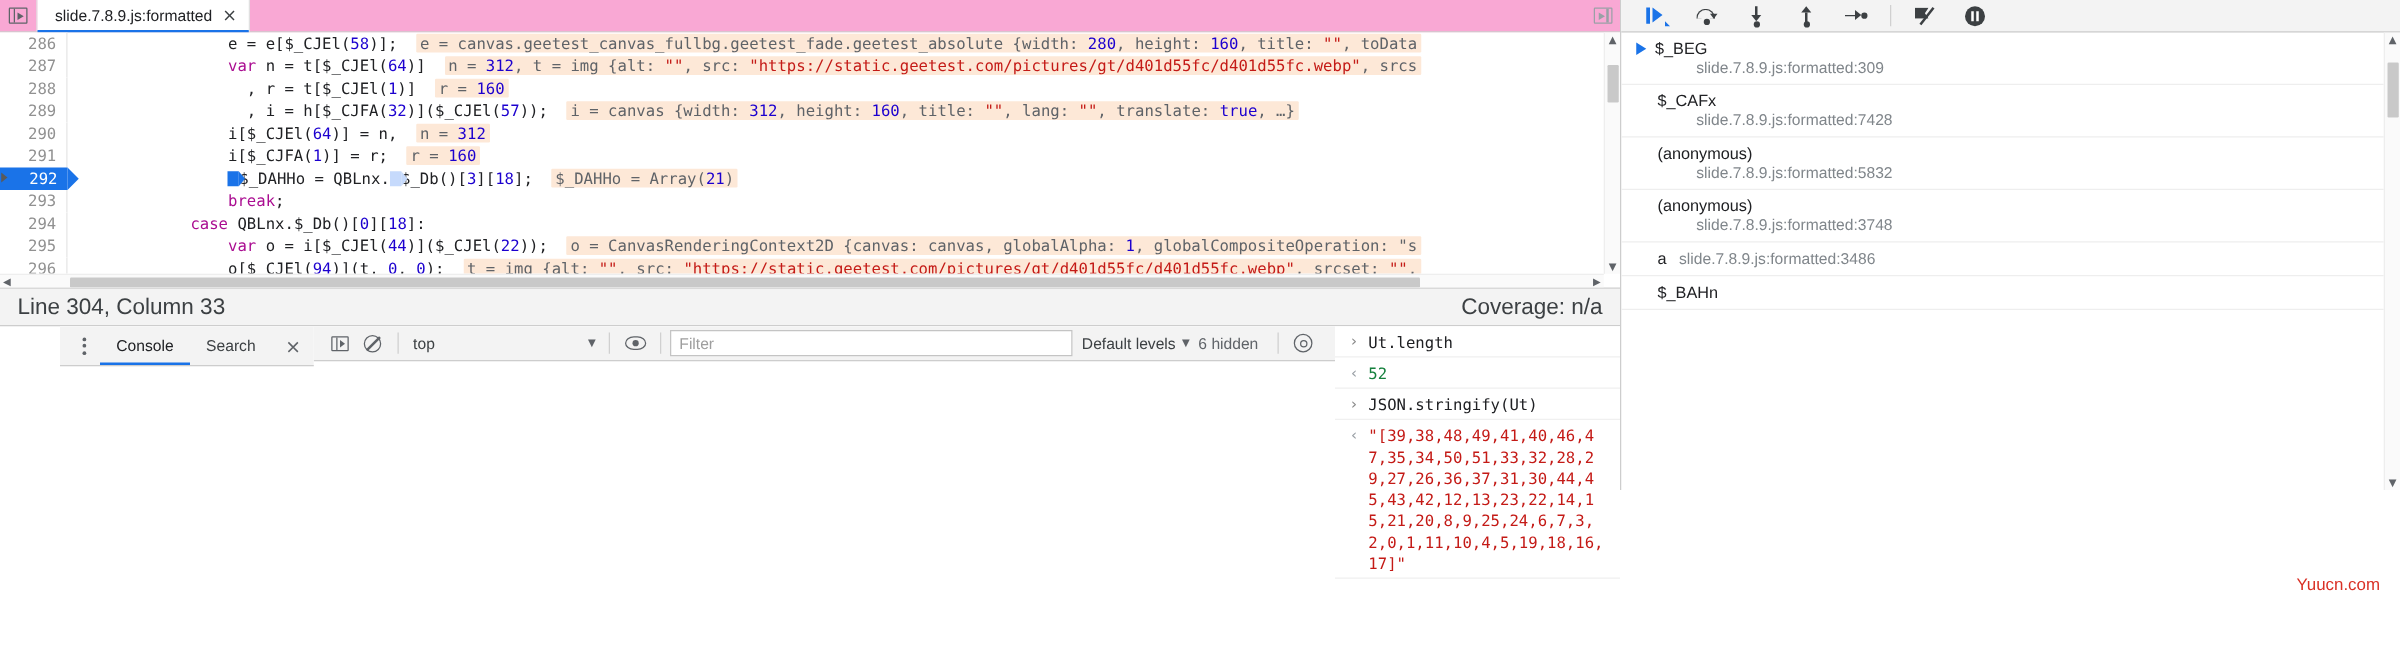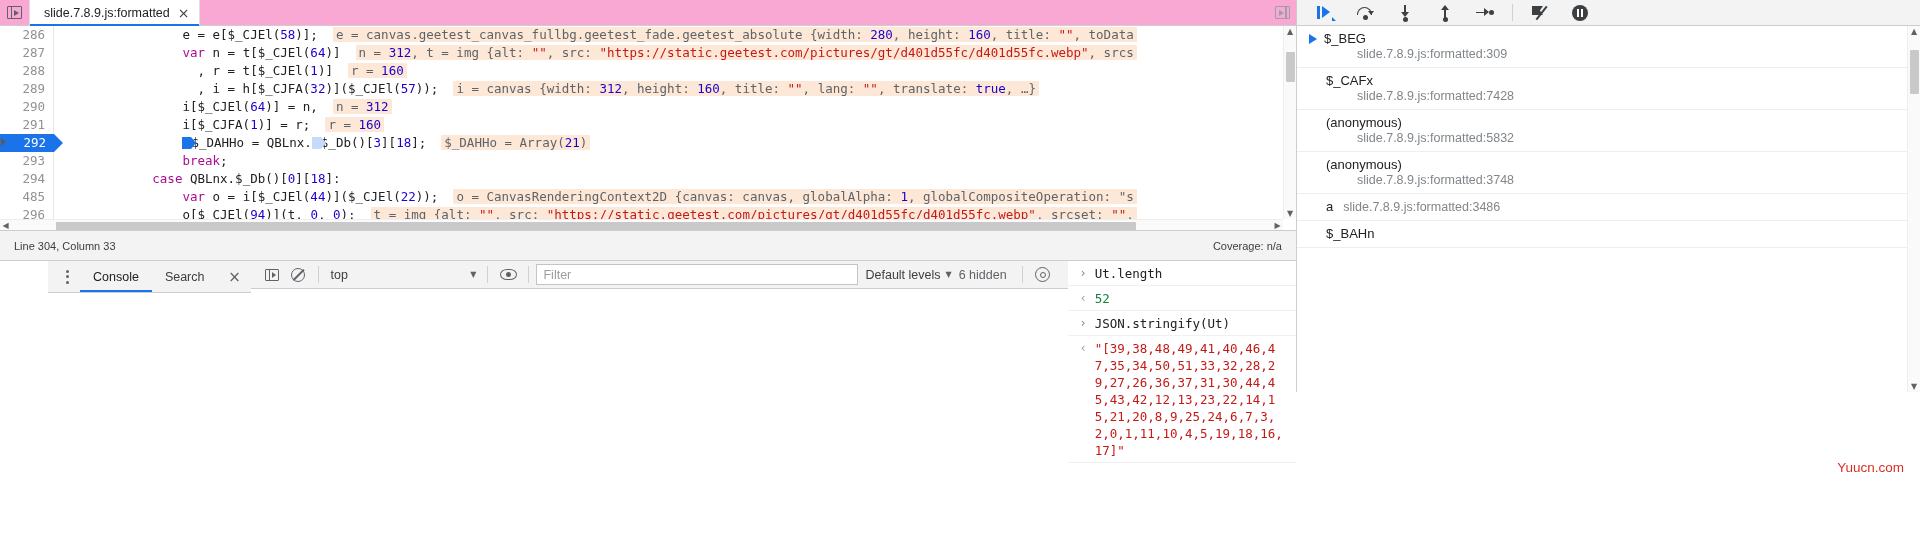--- a/index.html
+++ b/index.html
@@ -159,21 +159,21 @@
     background: #c9c9c9; border-radius: 1px;
   }
   .hs-arrow { position: absolute; top: 0; bottom: 0; width: 11px; display: flex; align-items: center; justify-content: center; color: #5f6368; font-size: 8px; font-family: "DejaVu Sans", sans-serif; }
   .hs-arrow.lf { left: 0; } .hs-arrow.rt { right: 0; }
 
   
   .statusbar {
     height: 30px; min-height: 30px;
     background: #f3f3f3; border-bottom: 1px solid #cdcdcd;
     display: flex; align-items: center; padding: 3px 14px;
-    font-size: 11px; color: #3c4043;
+    font-size: 18px; color: #3c4043;
   }
   .statusbar .coverage { margin-left: auto; }
 
   
   .drawer { flex: 1; display: flex; background: #fff; min-height: 0; margin-left: 48px; }
   .drawer-tabs {
     height: 32px; min-height: 32px; background: #f3f3f3;
     border-bottom: 1px solid #cdcdcd;
     display: flex; align-items: stretch; padding-left: 6px; position: relative;
   }
@@ -360,21 +360,21 @@
       <div class="code-scroll" id="code-lines">
           <div class="code-line"><div class="ln">286</div><div class="code-text">                e = e[$_CJEl(<span class="t-num">58</span>)];  <span class="inline-val">e = canvas.geetest_canvas_fullbg.geetest_fade.geetest_absolute {width: <span class="t-num">280</span>, height: <span class="t-num">160</span>, title: <span class="t-str">""</span>, toData</span></div></div>
           <div class="code-line"><div class="ln">287</div><div class="code-text">                <span class="t-kw2">var</span> n = t[$_CJEl(<span class="t-num">64</span>)]  <span class="inline-val">n = <span class="t-num">312</span>, t = img {alt: <span class="t-str">""</span>, src: <span class="t-str">"https://static.geetest.com/pictures/gt/d401d55fc/d401d55fc.webp"</span>, srcs</span></div></div>
           <div class="code-line"><div class="ln">288</div><div class="code-text">                  , r = t[$_CJEl(<span class="t-num">1</span>)]  <span class="inline-val">r = <span class="t-num">160</span></span></div></div>
           <div class="code-line"><div class="ln">289</div><div class="code-text">                  , i = h[$_CJFA(<span class="t-num">32</span>)]($_CJEl(<span class="t-num">57</span>));  <span class="inline-val">i = canvas {width: <span class="t-num">312</span>, height: <span class="t-num">160</span>, title: <span class="t-str">""</span>, lang: <span class="t-str">""</span>, translate: <span class="t-num">true</span>, …}</span></div></div>
           <div class="code-line"><div class="ln">290</div><div class="code-text">                i[$_CJEl(<span class="t-num">64</span>)] = n,  <span class="inline-val">n = <span class="t-num">312</span></span></div></div>
           <div class="code-line"><div class="ln">291</div><div class="code-text">                i[$_CJFA(<span class="t-num">1</span>)] = r;  <span class="inline-val">r = <span class="t-num">160</span></span></div></div>
           <div class="code-line exec"><div class="ln">292<span class="bp-arrow"></span></div><div class="code-text">                <span class="bp-marker"></span>$_DAHHo = QBLnx.<span class="bp-marker light"></span>$_Db()[<span class="t-num">3</span>][<span class="t-num">18</span>];  <span class="inline-val">$_DAHHo = Array(<span class="t-num">21</span>)</span></div></div>
           <div class="code-line"><div class="ln">293</div><div class="code-text">                <span class="t-kw2">break</span>;</div></div>
           <div class="code-line"><div class="ln">294</div><div class="code-text">            <span class="t-kw2">case</span> QBLnx.$_Db()[<span class="t-num">0</span>][<span class="t-num">18</span>]:</div></div>
-          <div class="code-line"><div class="ln">485</div><div class="code-text">                <span class="t-kw2">var</span> o = i[$_CJEl(<span class="t-num">44</span>)]($_CJEl(<span class="t-num">22</span>));  <span class="inline-val">o = CanvasRenderingContext2D {canvas: canvas, globalAlpha: <span class="t-num">1</span>, globalCompositeOperation: "s</span></div></div>
+          <div class="code-line"><div class="ln">295</div><div class="code-text">                <span class="t-kw2">var</span> o = i[$_CJEl(<span class="t-num">44</span>)]($_CJEl(<span class="t-num">22</span>));  <span class="inline-val">o = CanvasRenderingContext2D {canvas: canvas, globalAlpha: <span class="t-num">1</span>, globalCompositeOperation: "s</span></div></div>
           <div class="code-line"><div class="ln">296</div><div class="code-text">                o[$_CJEl(<span class="t-num">94</span>)](t, <span class="t-num">0</span>, <span class="t-num">0</span>);  <span class="inline-val">t = img {alt: <span class="t-str">""</span>, src: <span class="t-str">"https://static.geetest.com/pictures/gt/d401d55fc/d401d55fc.webp"</span>, srcset: <span class="t-str">""</span>,</span></div></div>
         </div>
 
       <div class="vscroll-ed">
         <div class="vs-arrow up">▲</div>
         <div class="thumb"></div>
         <div class="vs-arrow dn">▼</div>
       </div>
       <div class="hscroll-ed">
         <div class="hs-arrow lf">◀</div>

